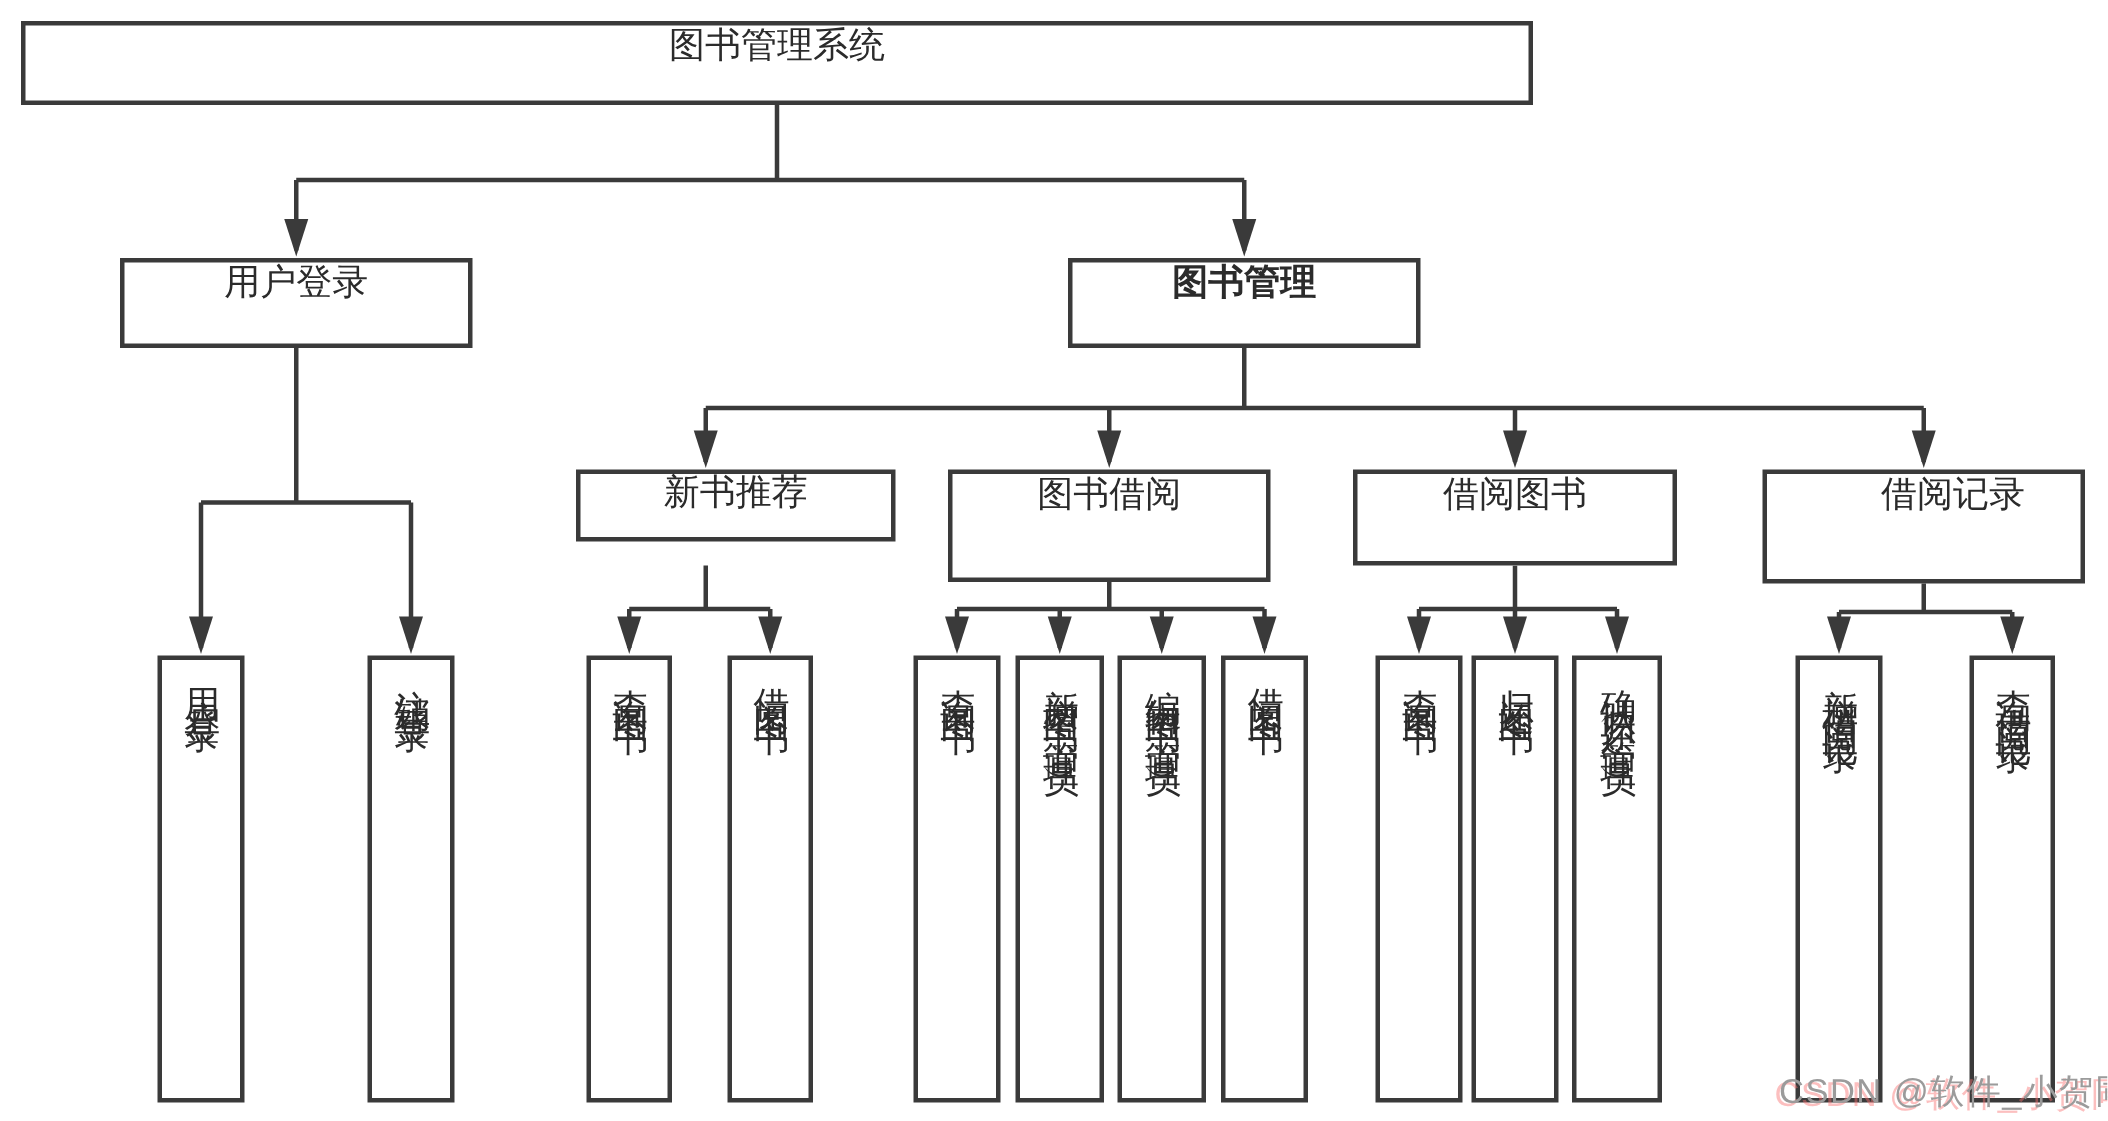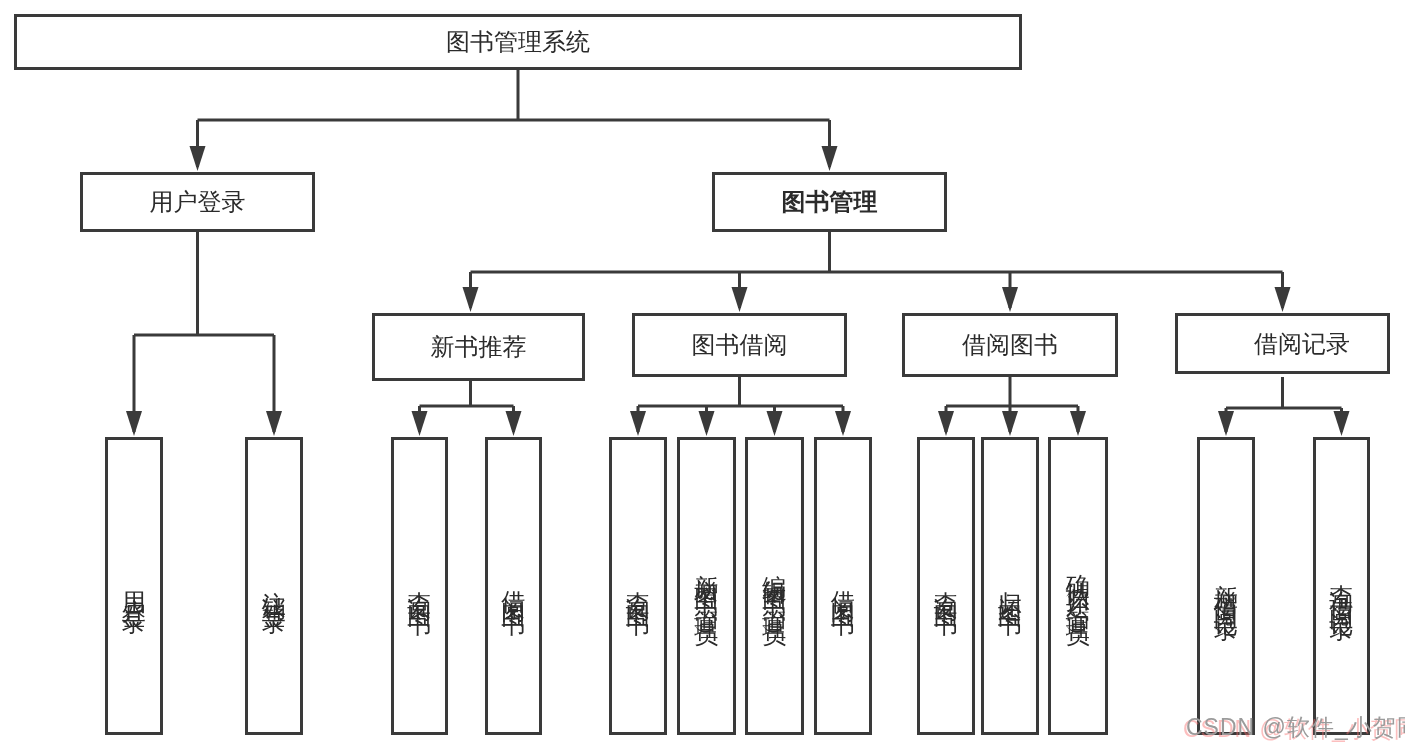--- a/index.html
+++ b/index.html
@@ -25,21 +25,21 @@
   #edges polygon {
     fill: var(--line, #3a3a3a);
     stroke: none;
   }
   .node {
     position: absolute;
     box-sizing: border-box;
     background: #ffffff;
     border: 3px solid var(--line, #3a3a3a);
     display: flex;
-    align-items: center;
+    align-items: flex-start;
     justify-content: center;
     z-index: 2;
   }
   .node .lbl {
     color: var(--ink, #2b2b2b);
     font-size: 24px;
     line-height: 1.15;
     white-space: nowrap;
   }
   .node.vert .lbl {
@@ -94,30 +94,30 @@
   <div id="nodes">
       <div class="node horiz" style="left: 14px; top: 14px; width: 1008px; height: 56px;">
         <span class="lbl">图书管理系统</span>
       </div>
       <div class="node horiz" style="left: 80px; top: 172px; width: 235px; height: 60px;">
         <span class="lbl">用户登录</span>
       </div>
       <div class="node horiz" style="left: 712px; top: 172px; width: 235px; height: 60px; font-weight: bold;">
         <span class="lbl">图书管理</span>
       </div>
-      <div class="node horiz" style="left: 372px; top: 313px; width: 213px; height: 68px;">
+      <div class="node horiz" style="left: 384px; top: 313px; width: 213px; height: 48px; font-family: Liberation Serif, serif;">
         <span class="lbl">新书推荐</span>
       </div>
-      <div class="node horiz" style="left: 632px; top: 313px; width: 215px; height: 64px;">
+      <div class="node horiz" style="left: 632px; top: 313px; width: 215px; height: 75px;">
         <span class="lbl">图书借阅</span>
       </div>
       <div class="node horiz" style="left: 902px; top: 313px; width: 216px; height: 64px;">
         <span class="lbl">借阅图书</span>
       </div>
-      <div class="node horiz" style="left: 1175px; top: 313px; width: 215px; height: 61px; padding-left: 39px;">
+      <div class="node horiz" style="left: 1175px; top: 313px; width: 215px; height: 76px; padding-left: 39px;">
         <span class="lbl">借阅记录</span>
       </div>
       <div class="node vert" style="left: 105px; top: 437px; width: 58px; height: 298px;">
         <span class="lbl">用户登录</span>
       </div>
       <div class="node vert" style="left: 245px; top: 437px; width: 58px; height: 298px;">
         <span class="lbl">注销登录</span>
       </div>
       <div class="node vert" style="left: 391px; top: 437px; width: 57px; height: 298px;">
         <span class="lbl">查询图书</span>

